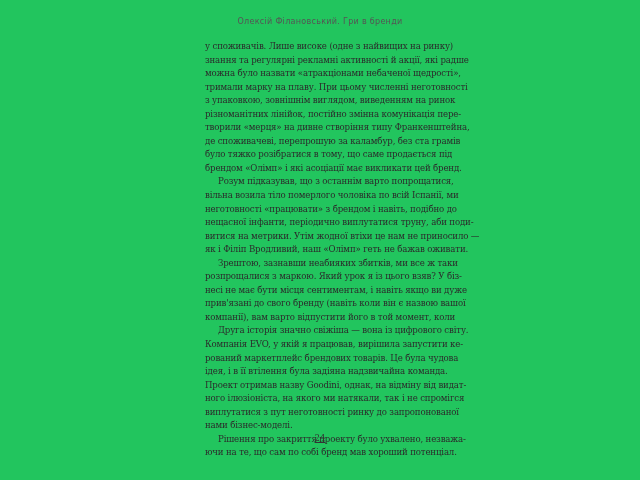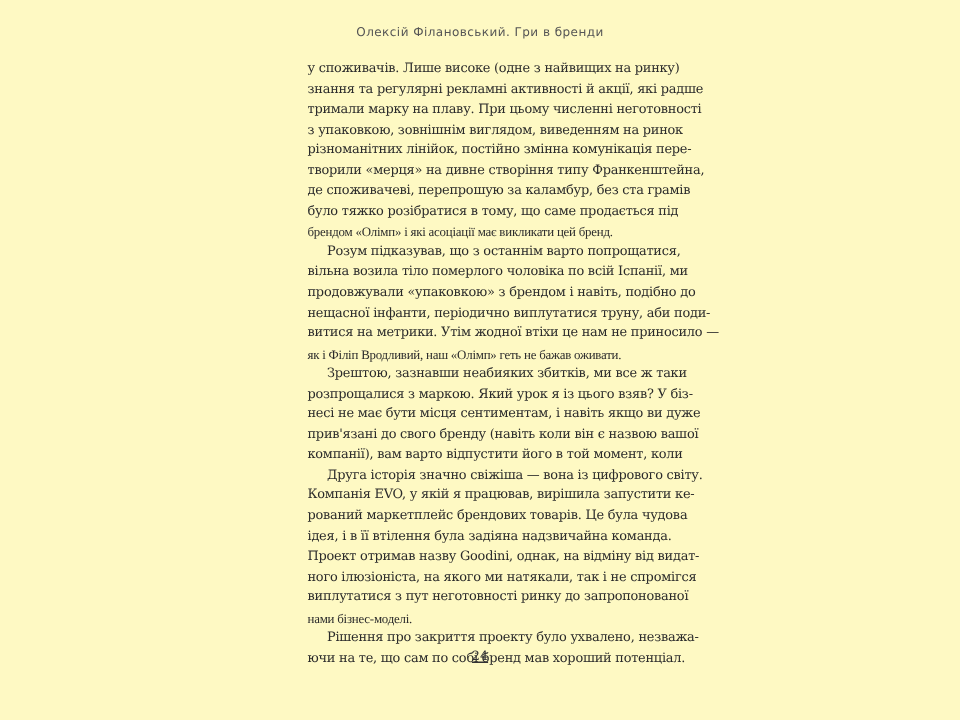--- a/index.html
+++ b/index.html
@@ -12,21 +12,21 @@
       height: 480px;
       position: relative;
       overflow: hidden;
     }
     .page {
       position: absolute;
       left: 0;
       top: 0;
       width: 640px;
       height: 480px;
-      background: #fef9c3;
+      background: #22c55e;
     }
     .running-head {
       position: absolute;
       top: 17px;
       left: 0;
       width: 640px;
       text-align: center;
       font-family: "DejaVu Sans", sans-serif;
       font-size: 8px;
       letter-spacing: 0.3px;
@@ -45,21 +45,20 @@
     .line {
       display: block;
       white-space: nowrap;
       height: 13.55px;
       text-align: justify;
       text-align-last: justify;
       letter-spacing: -0.15px;
     }
     .line.last {
       text-align-last: left;
-      font-family: Liberation Serif, serif;
     }
     .line.indent {
       padding-left: 13px;
     }
     .folio {
       position: absolute;
       top: 433px;
       left: 0;
       width: 640px;
       text-align: center;
@@ -71,30 +70,31 @@
   </style>
 </head>
 <body>
 
 <div class="page">
   <div class="running-head">Олексій Філановський. Гри в бренди</div>
 
   <div class="text-block" id="text-block">
       <span class="line">у споживачів. Лише високе (одне з найвищих на ринку)</span>
       <span class="line">знання та регулярні рекламні активності й акції, які радше</span>
+      <span class="line">можна було назвати «атракціонами небаченої щедрості»,</span>
       <span class="line">тримали марку на плаву. При цьому численні неготовності</span>
       <span class="line">з упаковкою, зовнішнім виглядом, виведенням на ринок</span>
       <span class="line">різноманітних лінійок, постійно змінна комунікація пере-</span>
       <span class="line">творили «мерця» на дивне створіння типу Франкенштейна,</span>
       <span class="line">де споживачеві, перепрошую за каламбур, без ста грамів</span>
       <span class="line">було тяжко розібратися в тому, що саме продається під</span>
       <span class="line last">брендом «Олімп» і які асоціації має викликати цей бренд.</span>
       <span class="line indent">Розум підказував, що з останнім варто попрощатися,</span>
       <span class="line">вільна возила тіло померлого чоловіка по всій Іспанії, ми</span>
-      <span class="line">продовжували «упаковкою» з брендом і навіть, подібно до</span>
+      <span class="line">неготовності «працювати» з брендом і навіть, подібно до</span>
       <span class="line">нещасної інфанти, періодично виплутатися труну, аби поди-</span>
       <span class="line">витися на метрики. Утім жодної втіхи це нам не приносило —</span>
       <span class="line last">як і Філіп Вродливий, наш «Олімп» геть не бажав оживати.</span>
       <span class="line indent">Зрештою, зазнавши неабияких збитків, ми все ж таки</span>
       <span class="line">розпрощалися з маркою. Який урок я із цього взяв? У біз-</span>
       <span class="line">несі не має бути місця сентиментам, і навіть якщо ви дуже</span>
       <span class="line">прив'язані до свого бренду (навіть коли він є назвою вашої</span>
       <span class="line">компанії), вам варто відпустити його в той момент, коли</span>
       <span class="line indent">Друга історія значно свіжіша — вона із цифрового світу.</span>
       <span class="line">Компанія EVO, у якій я працював, вирішила запустити ке-</span>

